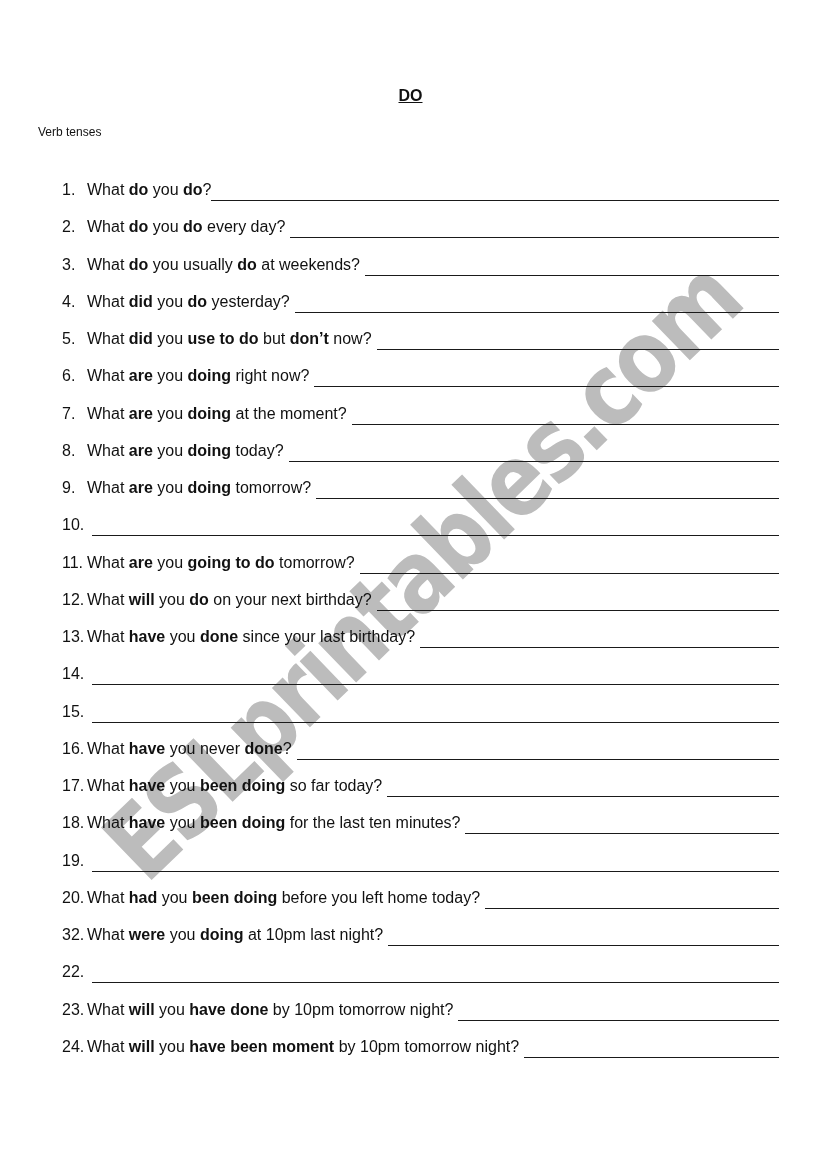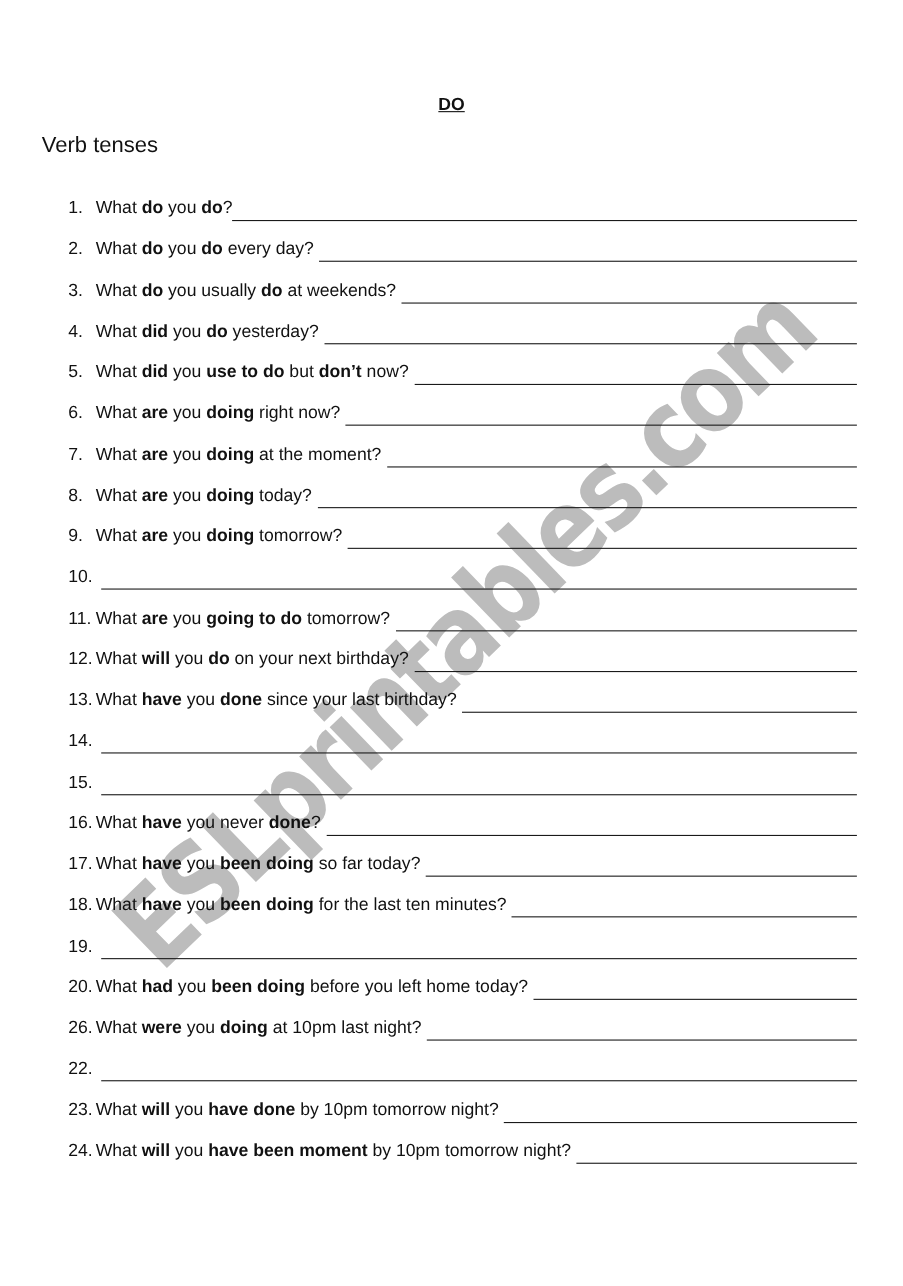--- a/index.html
+++ b/index.html
@@ -38,21 +38,21 @@
   .title {
     padding-top: 87px;
     text-align: center;
     font-size: 16px;
     font-weight: bold;
     text-decoration: underline;
     line-height: 18px;
   }
   .subtitle {
     margin: 18px 16px 0 38px;
-    font-size: 20px;
+    font-size: 12px;
     line-height: 19px;
   }
   .q-list {
     margin: 38px 42px 0 62px;
   }
   .q-row {
     display: flex;
     align-items: flex-start;
     height: 37.25px;
     font-size: 16px;
@@ -175,21 +175,21 @@
         <div class="q-row">
     <span class="q-num">19.</span>
     <span class="q-blank" style="border-bottom-color: rgb(26, 26, 26);"></span>
   </div>
         <div class="q-row">
     <span class="q-num">20.</span>
     <span class="q-text"><span>What </span><b>had</b><span> you </span><b>been doing</b><span> before you left home today?</span></span>
     <span class="q-blank" style="border-bottom-color: rgb(26, 26, 26);"></span>
   </div>
         <div class="q-row">
-    <span class="q-num">26.</span>
+    <span class="q-num">32.</span>
     <span class="q-text"><span>What </span><b>were</b><span> you </span><b>doing</b><span> at 10pm last night?</span></span>
     <span class="q-blank" style="border-bottom-color: rgb(26, 26, 26);"></span>
   </div>
         <div class="q-row">
     <span class="q-num">22.</span>
     <span class="q-blank" style="border-bottom-color: rgb(26, 26, 26);"></span>
   </div>
         <div class="q-row">
     <span class="q-num">23.</span>
     <span class="q-text"><span>What </span><b>will</b><span> you </span><b>have done</b><span> by 10pm tomorrow night?</span></span>

